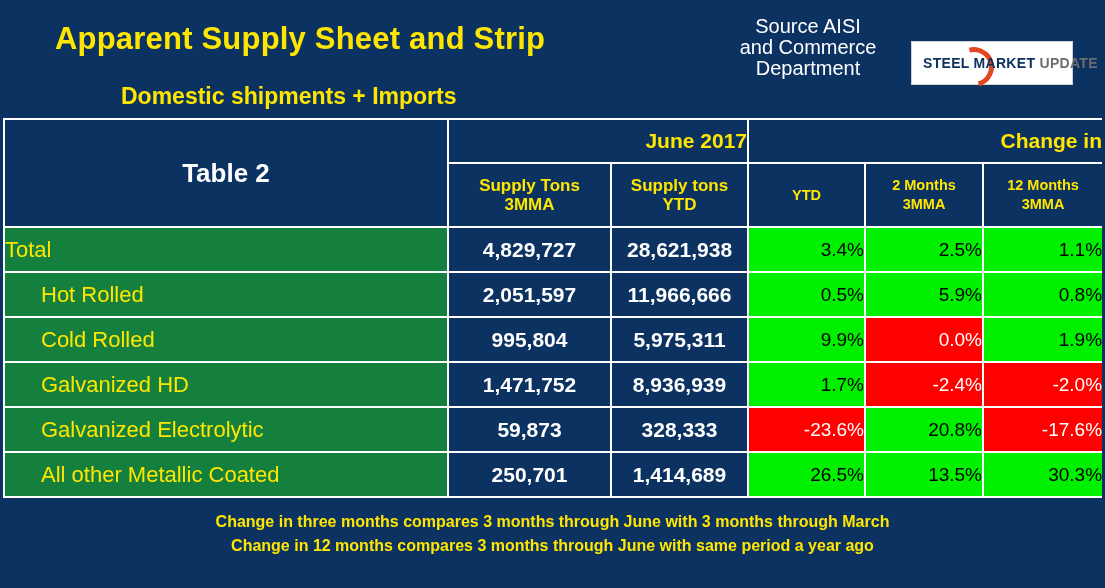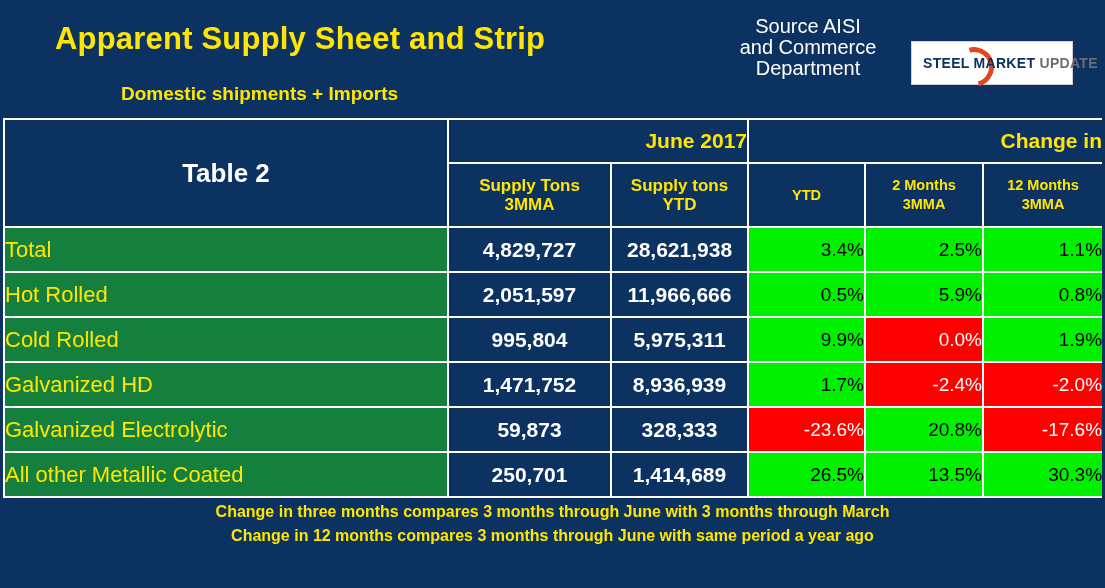--- a/index.html
+++ b/index.html
@@ -33,21 +33,21 @@
     font-size: 31px;
     font-weight: bold;
     letter-spacing: 0.2px;
     white-space: nowrap;
   }
   .title-sub {
     position: absolute;
     left: 118px;
     top: 80px;
     color: #ffe600;
-    font-size: 19px;
+    font-size: 23px;
     font-weight: bold;
     white-space: nowrap;
   }
   .source-note {
     position: absolute;
     left: 735px;
     top: 13px;
     width: 140px;
     text-align: center;
     color: #ffffff;
@@ -137,41 +137,41 @@
   .th-sub.small { font-size: 14.5px; }
 
   td.rowlabel {
     background: #15803d;
     color: #ffe600;
     font-size: 22px;
     text-align: left;
     height: 43px;
     padding-left: 8px;
   }
-  td.rowlabel.indent { }
+  td.rowlabel.indent { padding-left: 36px; }
   td.num {
     background: #0b3260;
     color: #ffffff;
     font-size: 21px;
     font-weight: bold;
     text-align: center;
     height: 43px;
   }
   td.pct {
     font-size: 19px;
     text-align: right;
     height: 43px;
     color: #000000;
   }
   td.pct.up { background: #00f000; color: #000000; }
   td.pct.down { background: #fe0000; color: #ffffff; }
 
   
   .footer {
-    margin-top: 2px;
+    margin-top: 12px;
     text-align: center;
     color: #ffe600;
     font-size: 16px;
     font-weight: bold;
     line-height: 24px;
   }
 </style>
 </head>
 <body>
 

